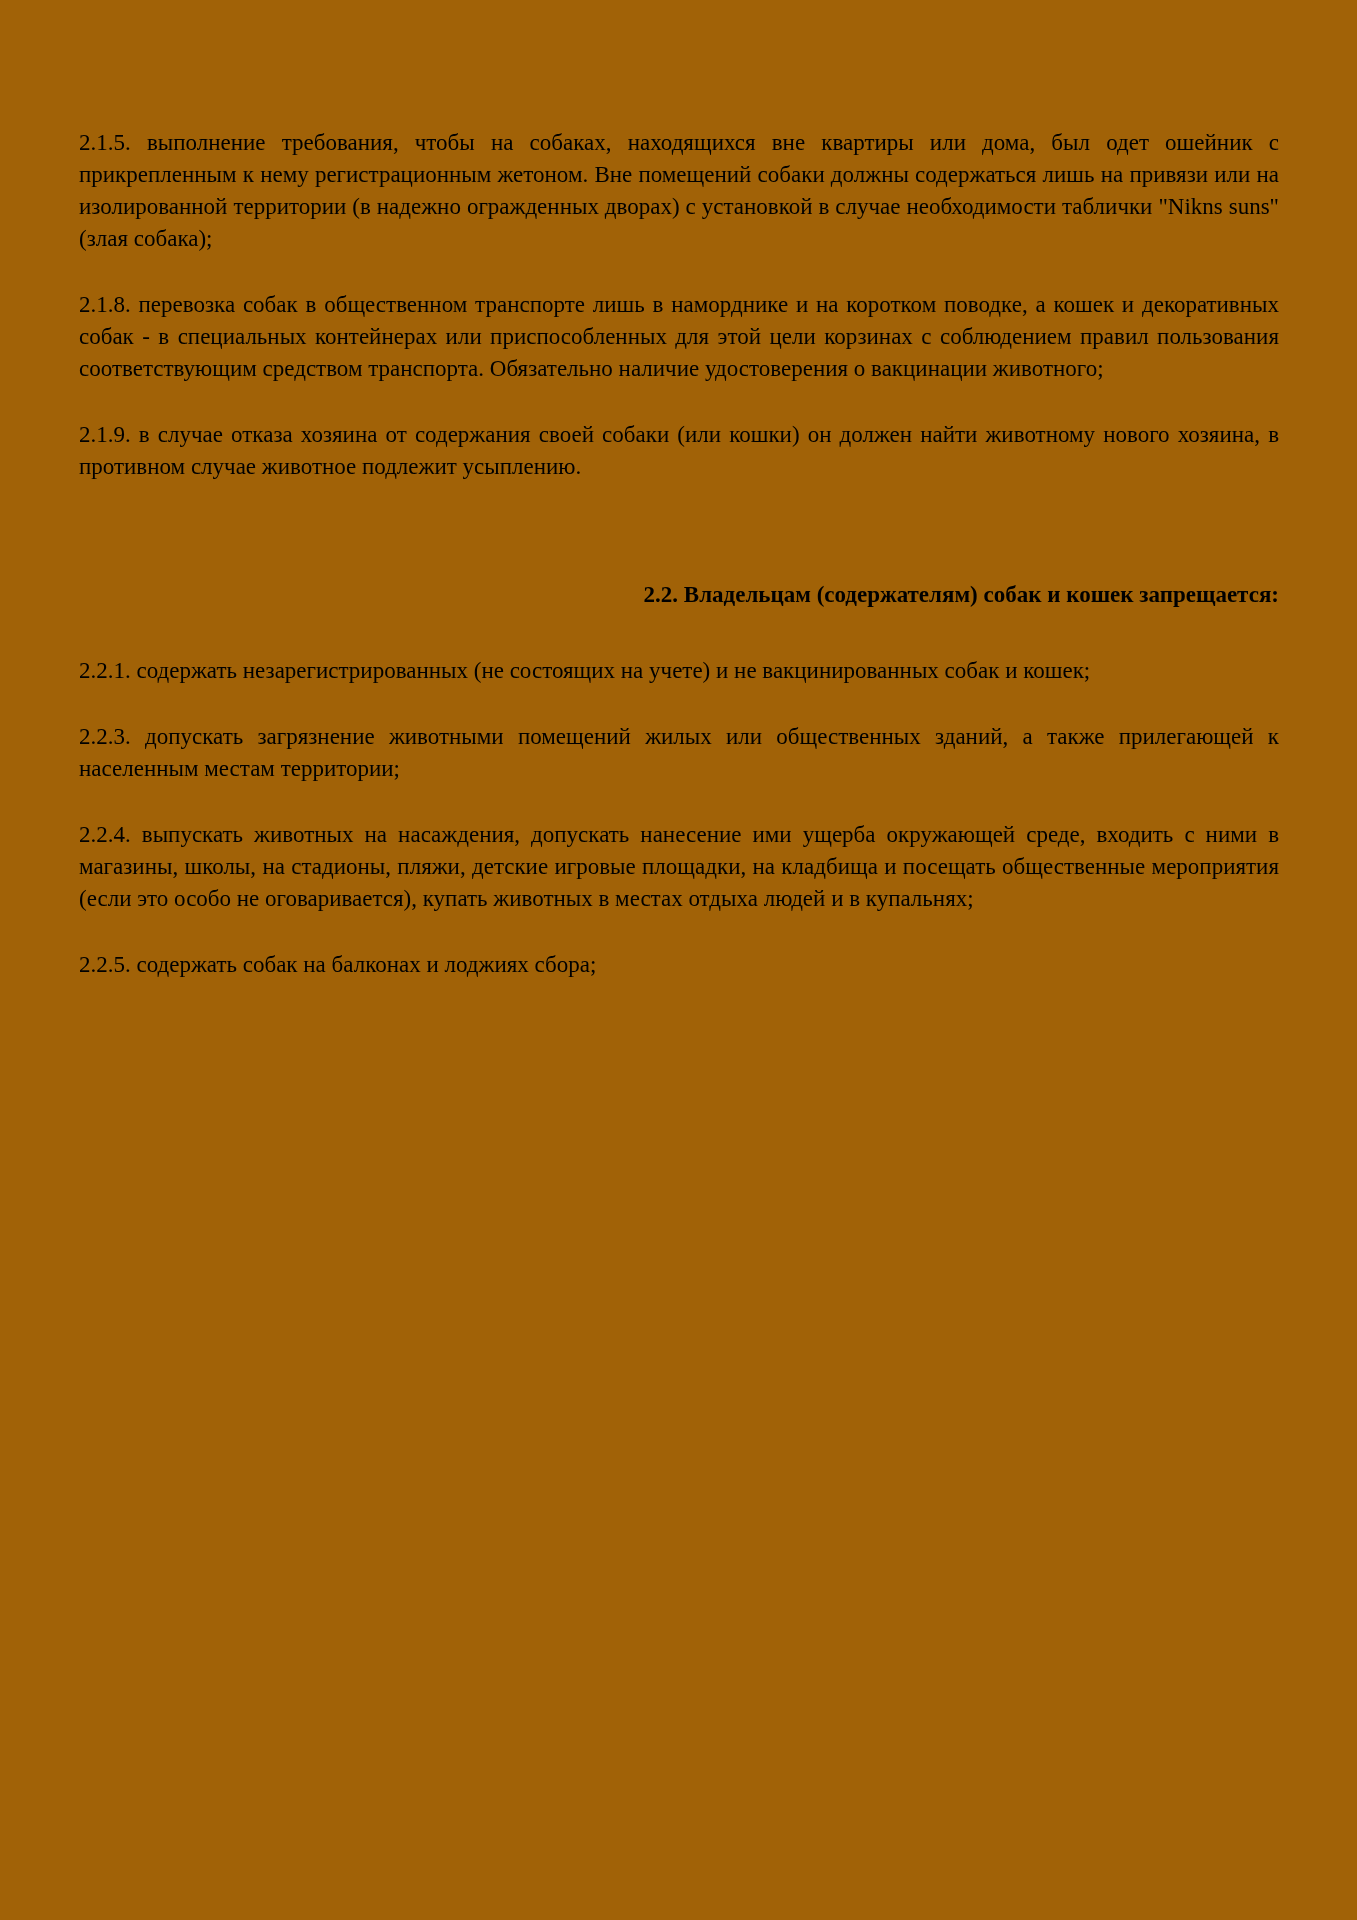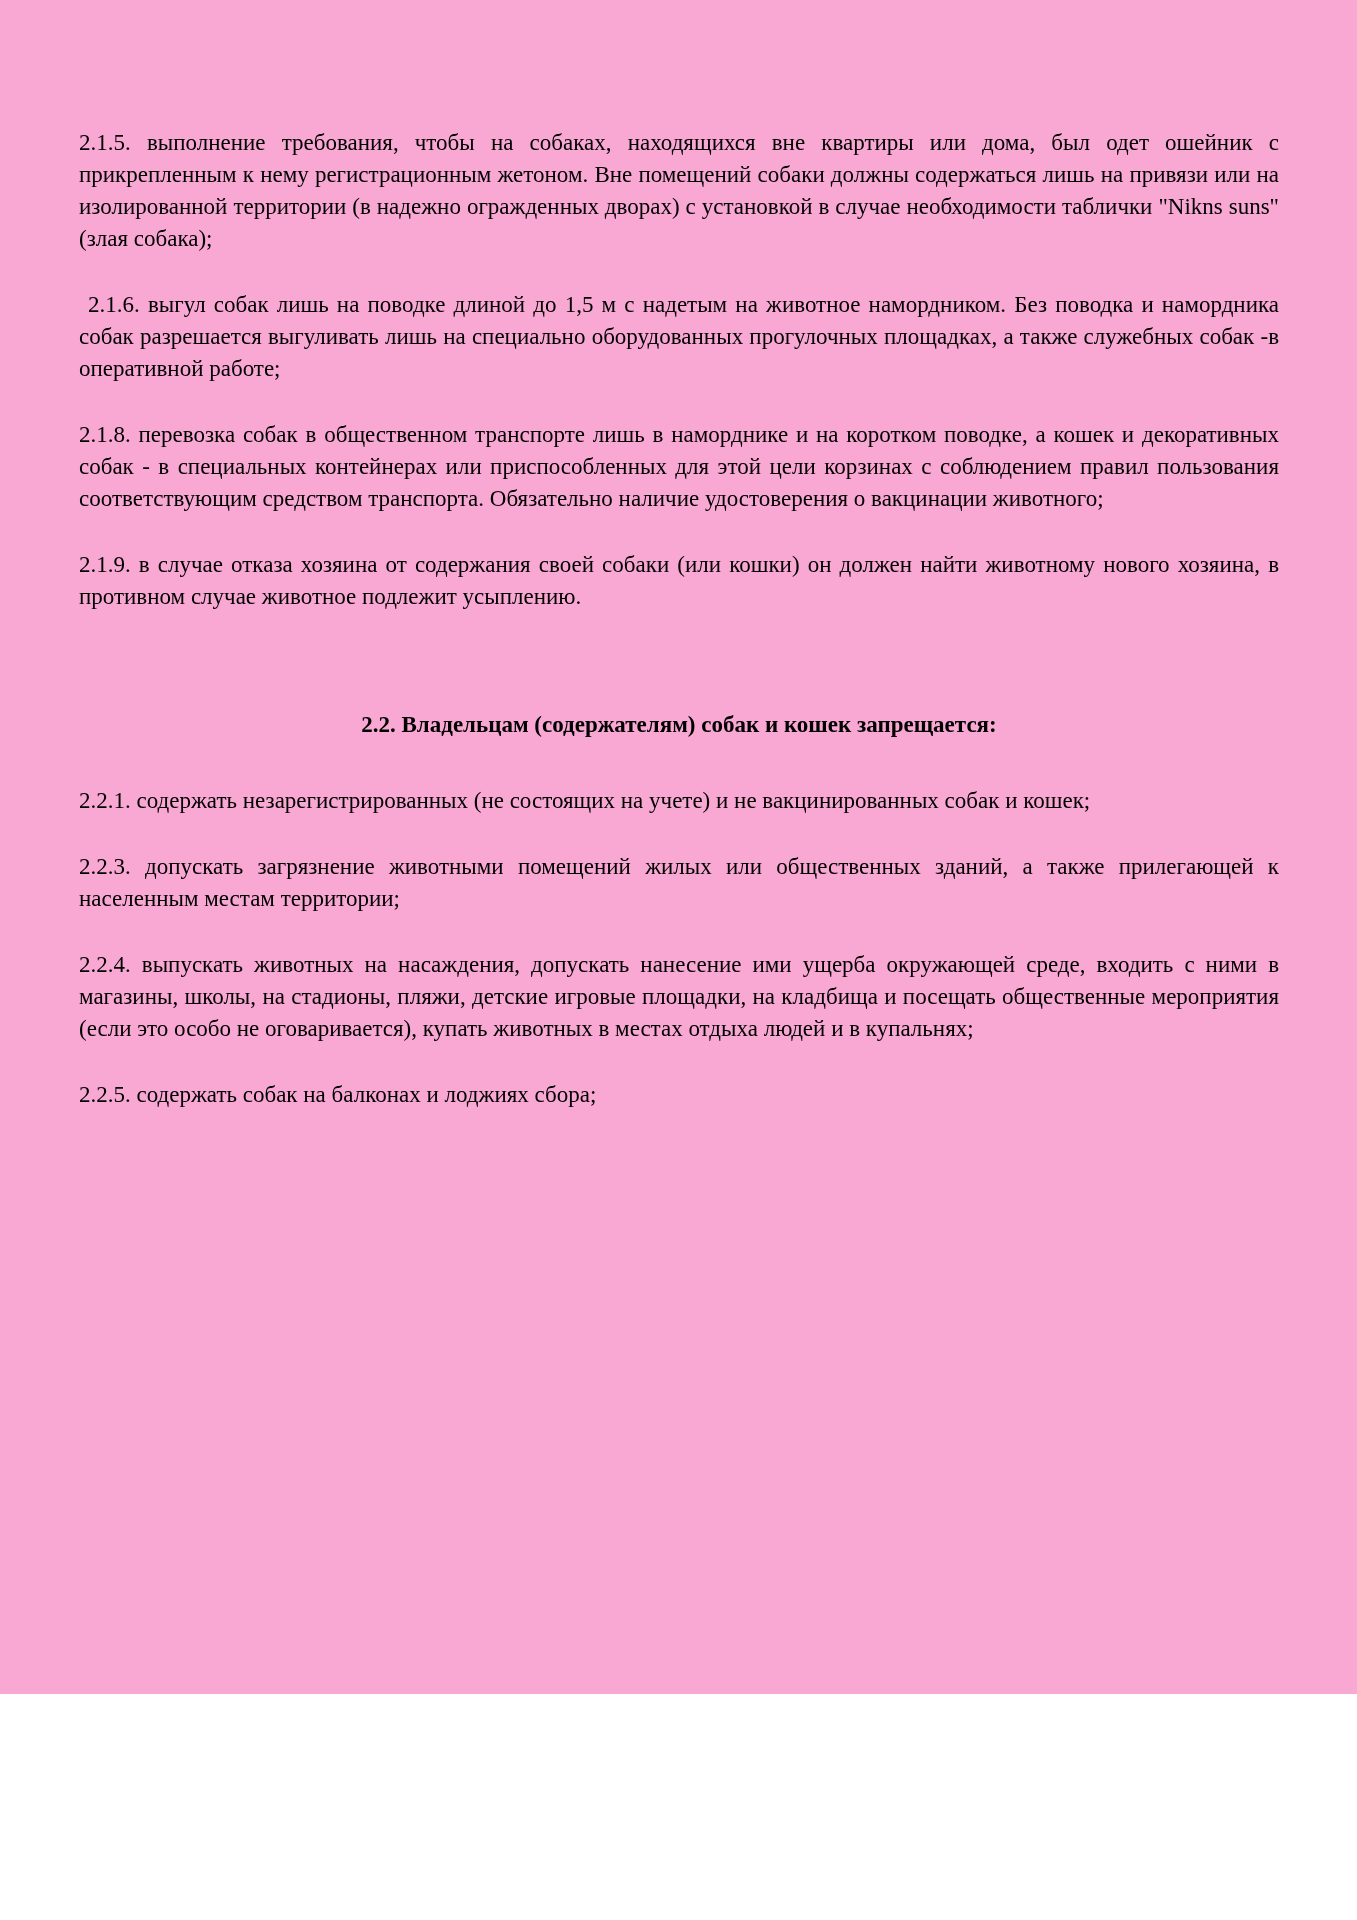--- a/index.html
+++ b/index.html
@@ -3,52 +3,51 @@
 <meta charset="utf-8">
 <style>
   html, body {
     margin: 0;
     padding: 0;
     background: #ffffff;
   }
   .page {
     position: relative;
     width: 1357px;
-    height: 1694px;
-    background: #f9a8d4;
+    height: 1920px;
+    background: #a16207;
     overflow: hidden;
   }
   .content {
     padding: 127px 78px 0 79px;
   }
   .para {
     font-family: "Liberation Serif", "DejaVu Serif", serif;
     font-size: 23px;
     line-height: 32px;
     color: #000000;
     text-align: justify;
     margin: 0 0 34px 0;
   }
   .para.indent-small {
     text-indent: 9px;
   }
   .para.heading {
     font-weight: bold;
-    text-align: center;
+    text-align: right;
     margin-top: 96px;
     margin-bottom: 44px;
   }
 </style>
 </head>
 <body>
 
 <div class="page">
   <div class="content">
     <p class="para">2.1.5. выполнение требования, чтобы на собаках, находящихся вне квартиры или дома, был одет ошейник с прикрепленным к нему регистрационным жетоном. Вне помещений собаки должны содержаться лишь на привязи или на изолированной территории (в надежно огражденных дворах) с установкой в случае необходимости таблички "Nikns suns" (злая собака);</p>
-    <p class="para indent-small">2.1.6. выгул собак лишь на поводке длиной до 1,5 м с надетым на животное намордником. Без поводка и намордника собак разрешается выгуливать лишь на специально оборудованных прогулочных площадках, а также служебных собак -в оперативной работе;</p>
     <p class="para">2.1.8. перевозка собак в общественном транспорте лишь в наморднике и на коротком поводке, а кошек и декоративных собак - в специальных контейнерах или приспособленных для этой цели корзинах с соблюдением правил пользования соответствующим средством транспорта. Обязательно наличие удостоверения о вакцинации животного;</p>
     <p class="para">2.1.9. в случае отказа хозяина от содержания своей собаки (или кошки) он должен найти животному нового хозяина, в противном случае животное подлежит усыплению.</p>
     <p class="para heading">2.2. Владельцам (содержателям) собак и кошек запрещается:</p>
     <p class="para">2.2.1. содержать незарегистрированных (не состоящих на учете) и не вакцинированных собак и кошек;</p>
     <p class="para">2.2.3. допускать загрязнение животными помещений жилых или общественных зданий, а также прилегающей к населенным местам территории;</p>
     <p class="para">2.2.4. выпускать животных на насаждения, допускать нанесение ими ущерба окружающей среде, входить с ними в магазины, школы, на стадионы, пляжи, детские игровые площадки, на кладбища и посещать общественные мероприятия (если это особо не оговаривается), купать животных в местах отдыха людей и в купальнях;</p>
     <p class="para">2.2.5. содержать собак на балконах и лоджиях сбора;</p>
   </div>
 </div>
 

